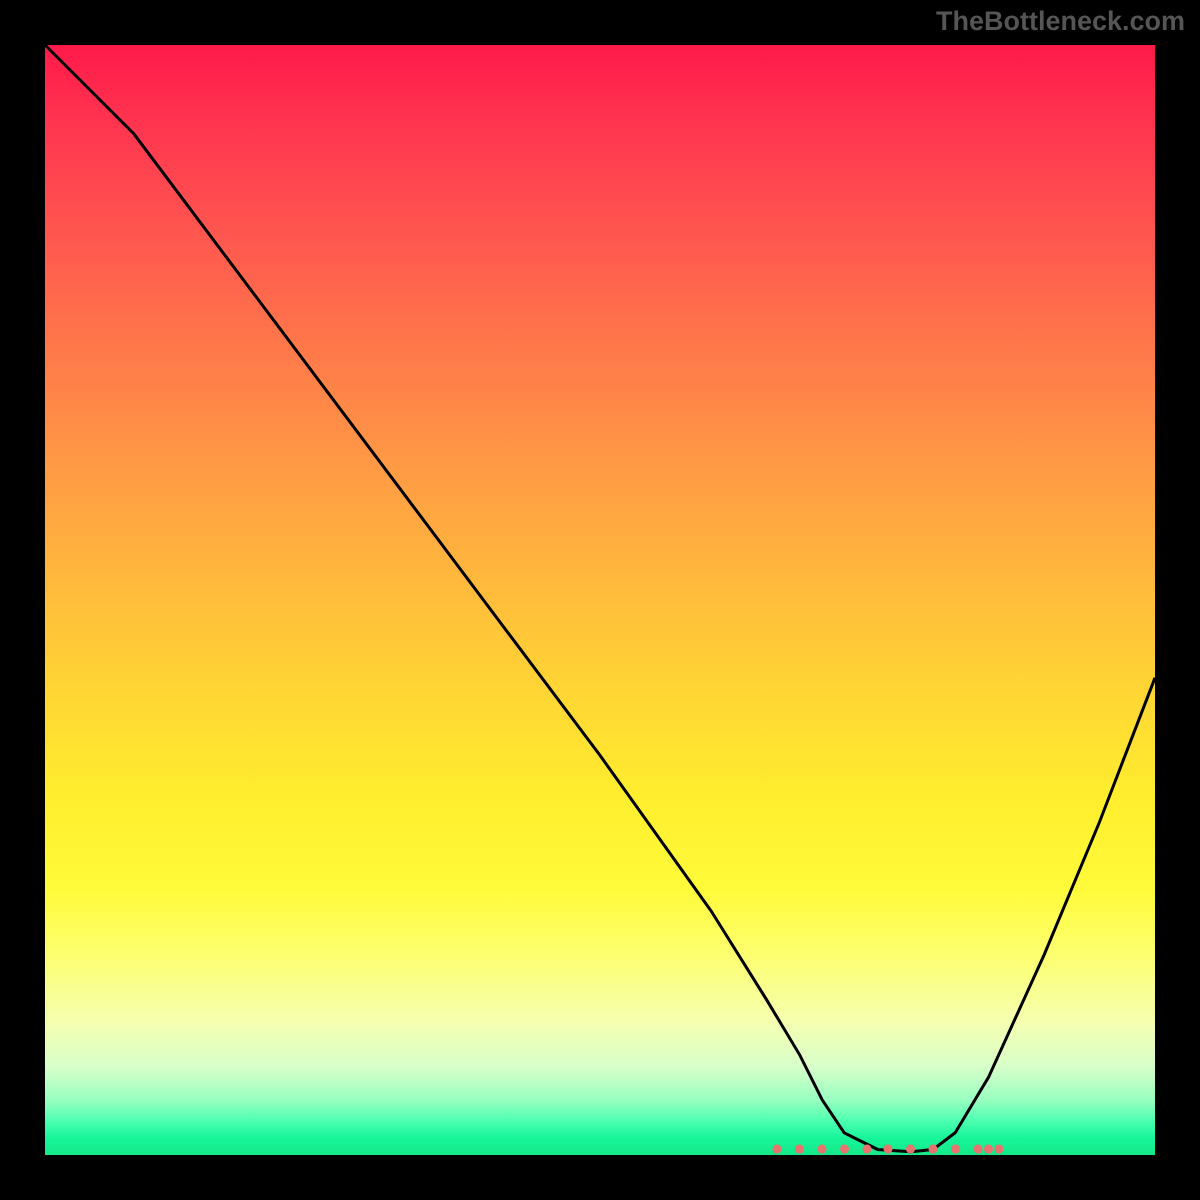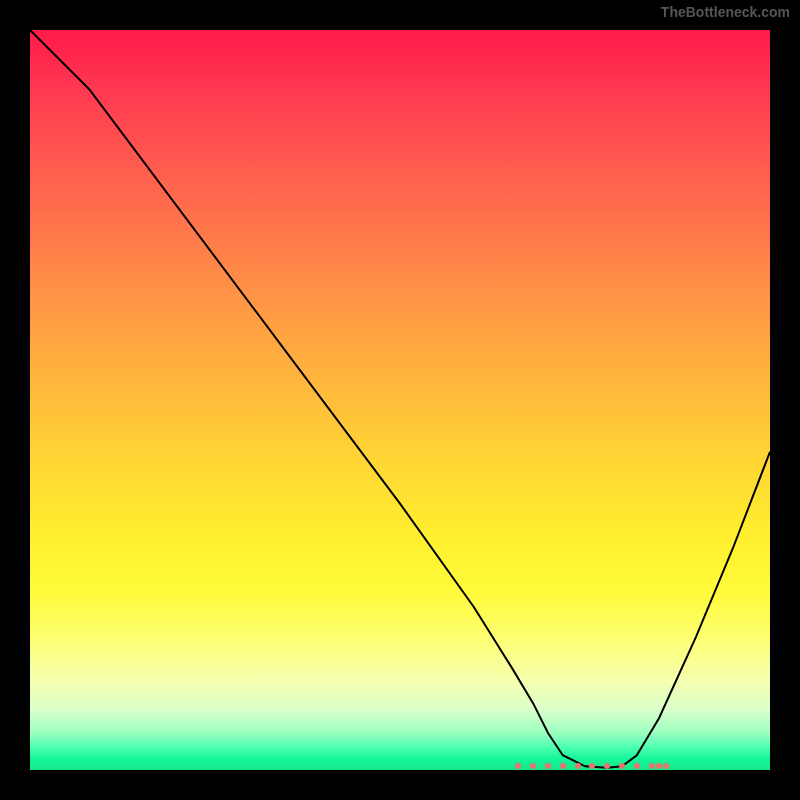--- a/index.html
+++ b/index.html
@@ -12,21 +12,21 @@
       height: 800px;
       background: #000;
       position: relative;
       font-family: Arial, sans-serif;
     }
     .watermark {
       position: absolute;
       top: 4px;
       right: 10px;
       color: #555;
-      font-size: 14px;
+      font-size: 18px;
       font-weight: bold;
       z-index: 10;
     }
     .chart-area {
       position: absolute;
       top: 30px;
       left: 30px;
       width: 740px;
       height: 740px;
       overflow: hidden;

